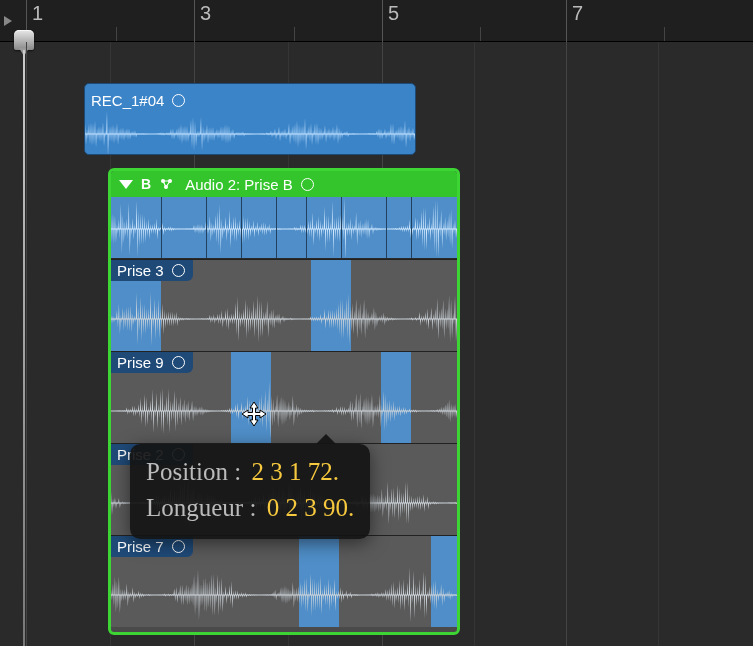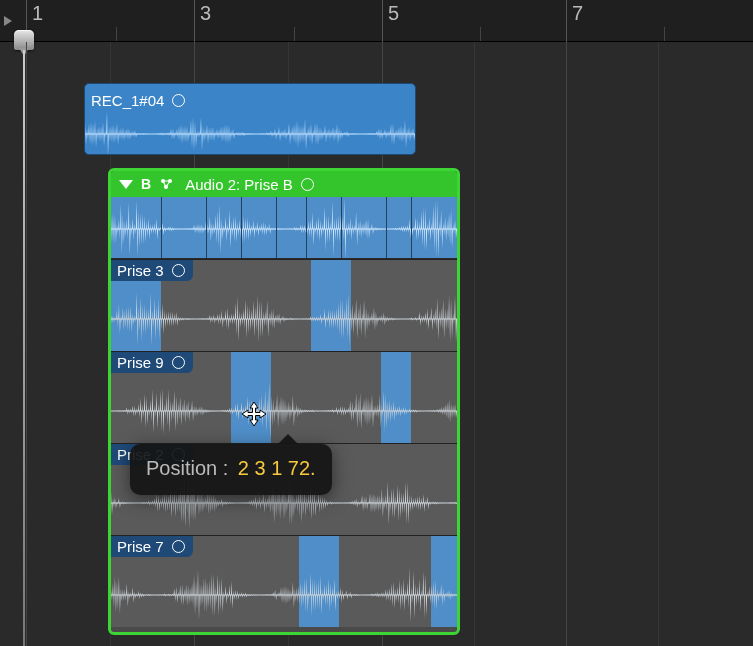--- a/index.html
+++ b/index.html
@@ -137,23 +137,24 @@
   }
   .move-cursor svg { width:100%; height:100%; }
 
   
   .tooltip {
     position:absolute; left:130px; top:444px;
     background: rgba(20,20,20,.92);
     border-radius: 10px;
     padding: 10px 16px 12px 16px;
     box-shadow: 0 4px 18px rgba(0,0,0,.5);
-    color:#bbb; font-size: 20px;
+    color:#bbb; font-size: 25px;
     line-height: 1.45;
     white-space: nowrap;
+    font-family: Liberation Serif, serif;
   }
   .tooltip .val { color:#f7c93e; font-weight:500; margin-left:4px; }
   .tooltip::after {
     content:""; position:absolute; right: 34px; top: -10px;
     border-left:10px solid transparent; border-right:10px solid transparent;
     border-bottom:10px solid rgba(20,20,20,.92);
   }
 
 </style>
 </head>
@@ -304,13 +305,17 @@
       <path d="M14 2 L18 8 L15.5 8 L15.5 12.5 L20 12.5 L20 10 L26 14 L20 18 L20 15.5 L15.5 15.5 L15.5 20 L18 20 L14 26 L10 20 L12.5 20 L12.5 15.5 L8 15.5 L8 18 L2 14 L8 10 L8 12.5 L12.5 12.5 L12.5 8 L10 8 Z"></path>
     </g>
   </svg>
 </div>
 
 <div class="tooltip">
   <div>
     <span>Position :</span>
     <span class="val">2 3 1 72.</span>
   </div>
+  <div>
+    <span>Longueur :</span>
+    <span class="val">0 2 3 90.</span>
+  </div>
 </div>
 
 </body></html>

